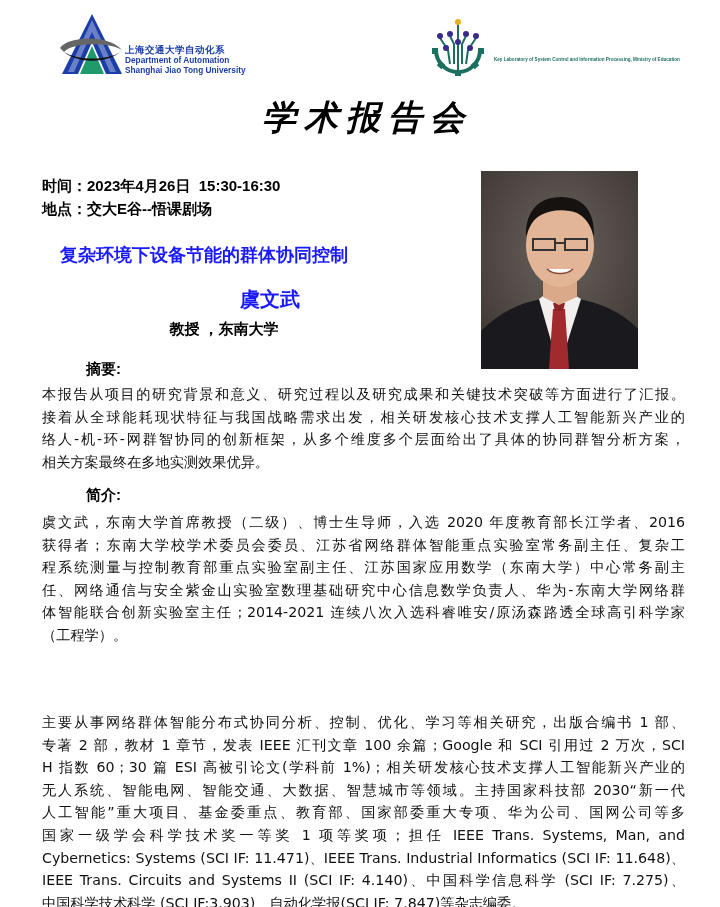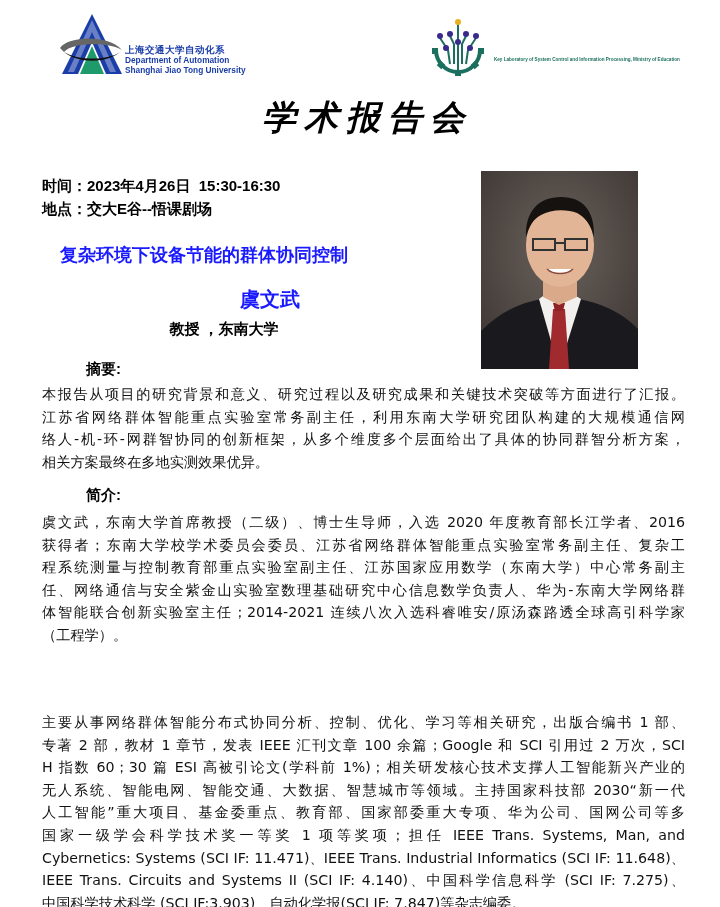--- a/index.html
+++ b/index.html
@@ -129,21 +129,21 @@
     <rect x="84" y="68" width="22" height="11" fill="none" stroke="#333" stroke-width="2"></rect>
     <line x1="74" y1="72" x2="84" y2="72" stroke="#333" stroke-width="2"></line>
 
     <path d="M66,98 C72,104 86,104 92,98" fill="#fff" stroke="#8a4a3a" stroke-width="1.5"></path>
   </svg>
 </div>
 
 <div class="section-h abs">摘要:</div>
 <div class="para abs">
   <span class="line">本报告从项目的研究背景和意义、研究过程以及研究成果和关键技术突破等方面进行了汇报。</span>
-  <span class="line">江苏省网络群体智能重点实验室常务副主任，利用东南大学研究团队构建的大规模通信网</span>
+  <span class="line">接着从全球能耗现状特征与我国战略需求出发，相关研发核心技术支撑人工智能新兴产业的</span>
   <span class="line">络人-机-环-网群智协同的创新框架，从多个维度多个层面给出了具体的协同群智分析方案，</span>
   <span class="line last">相关方案最终在多地实测效果优异。</span>
 </div>
 
 <div class="section-h bio">简介:</div>
 <div class="para bio1">
   <span class="line">虞文武，东南大学首席教授（二级）、博士生导师，入选 2020 年度教育部长江学者、2016</span>
   <span class="line">获得者；东南大学校学术委员会委员、江苏省网络群体智能重点实验室常务副主任、复杂工</span>
   <span class="line">程系统测量与控制教育部重点实验室副主任、江苏国家应用数学（东南大学）中心常务副主</span>
   <span class="line">任、网络通信与安全紫金山实验室数理基础研究中心信息数学负责人、华为-东南大学网络群</span>

